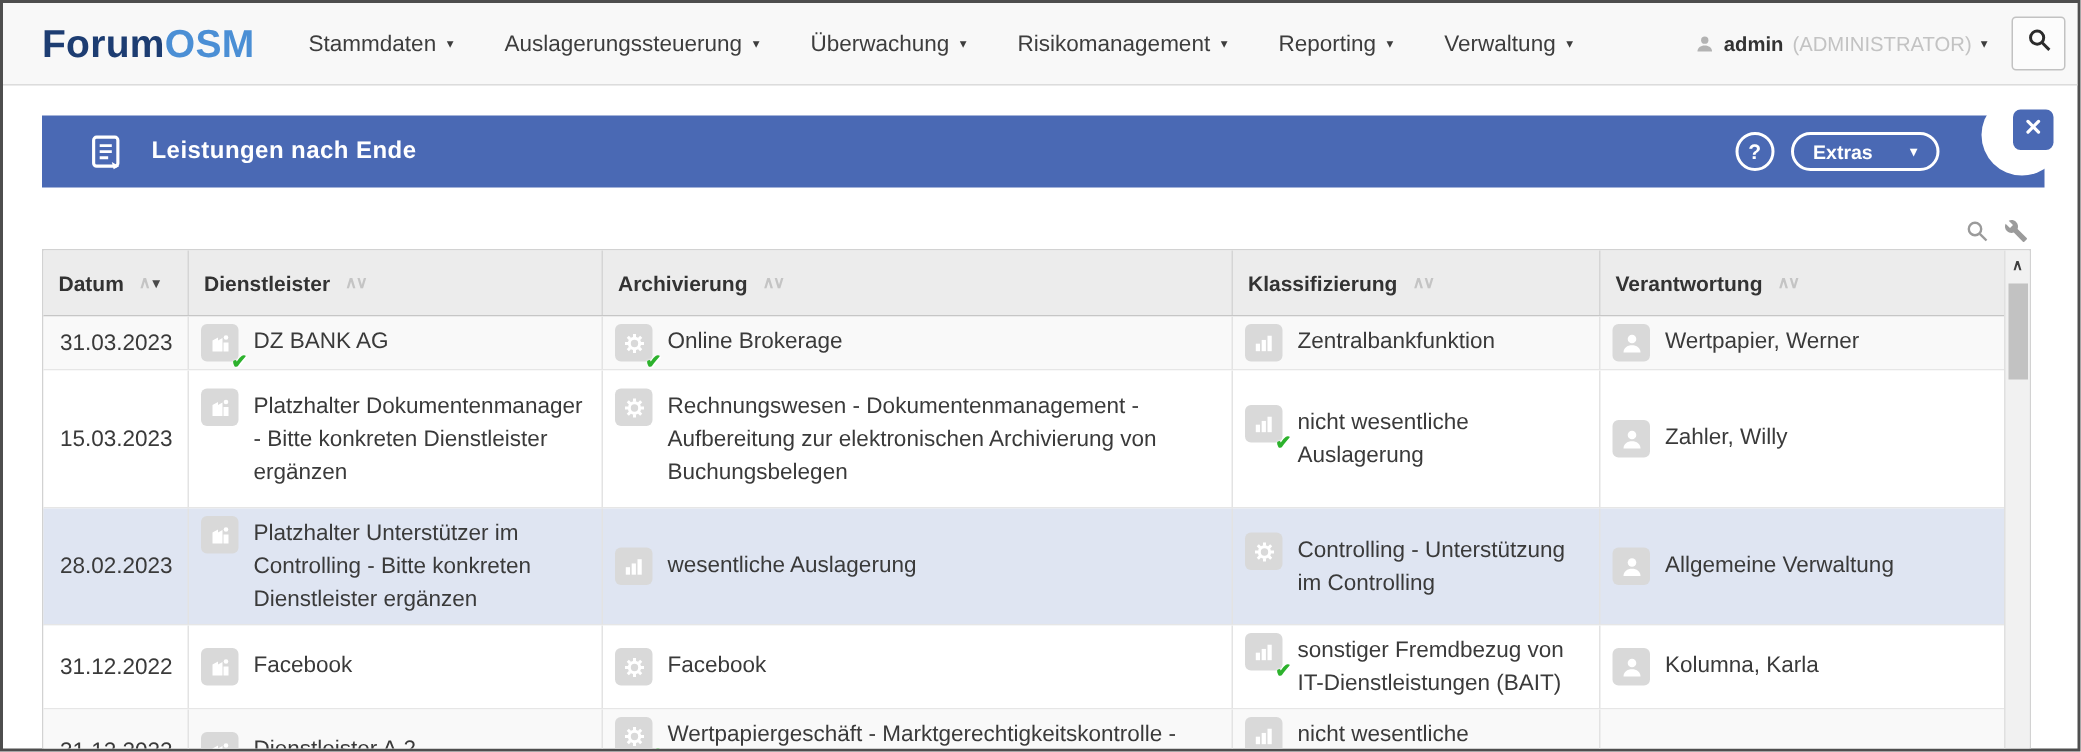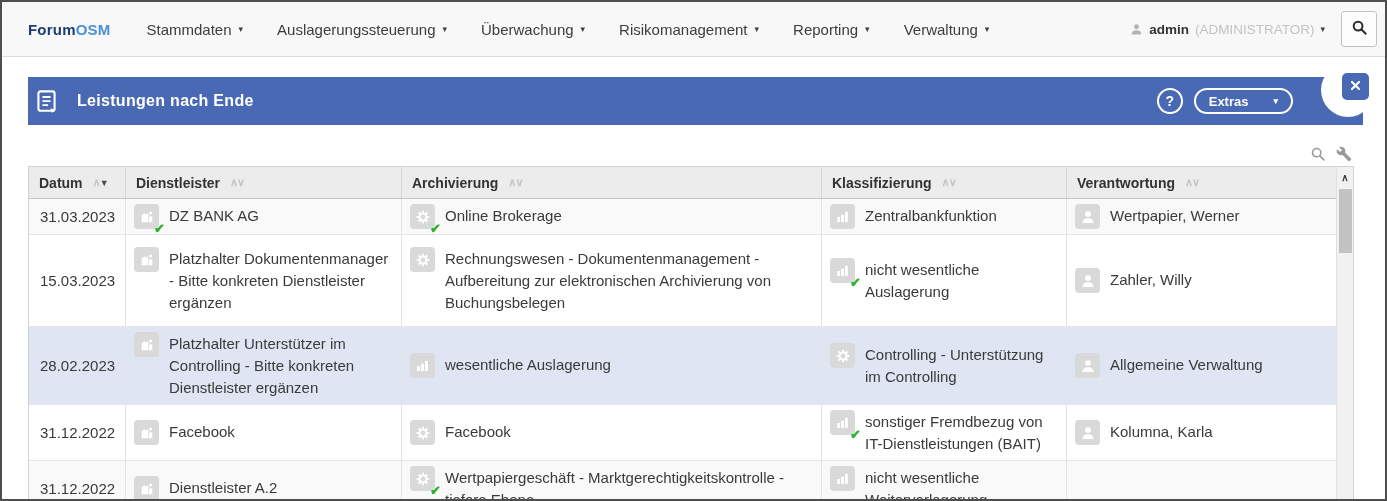--- a/index.html
+++ b/index.html
@@ -6,41 +6,41 @@
   body { background:#fff; font-family:"Liberation Sans", sans-serif; }
   .window{
     width:1387px; height:501px; border:2px solid #4e4e4e; background:#fff;
     position:relative; overflow:hidden;
   }
   
   .topbar{
     height:55px; background:#f8f8f8; border-bottom:1px solid #dcdcdc;
     display:flex; align-items:center; padding:0 8px 0 26px;
   }
-  .logo{ font-size:15px; font-weight:bold; margin-right:36px; cursor:pointer; letter-spacing:.2px;}
+  .logo{ font-size:26px; font-weight:bold; margin-right:36px; cursor:pointer; letter-spacing:.2px;}
   .logo .p1{ color:#1d3d72; }
   .logo .p2{ color:#4b8fd5; }
   .nav{ display:flex; gap:34px; align-items:center; }
   .nav-item{ font-size:15px; color:#3d3d3d; display:flex; align-items:center; gap:7px; cursor:pointer; white-space:nowrap;}
   .caret{ font-size:9px; color:#3d3d3d; line-height:1; }
   .spacer{ flex:1; }
   .user{ display:flex; align-items:center; gap:6px; font-size:13.5px; margin-right:16px; cursor:pointer; white-space:nowrap;}
   .user-icon{ color:#b3b3b3; display:flex; }
   .user .name{ font-weight:bold; color:#333; }
   .user .role{ color:#c3c3c3; }
   .search-btn{
     width:36px; height:36px; border:1px solid #c2c2c2; border-radius:3px;
     background:#fcfcfc; display:flex; align-items:center; justify-content:center;
     color:#2b2b2b; cursor:pointer;
   }
   
   .content{ padding:20px 0 0 26px; }
   .panel-header{
     width:1335px; height:48px; background:#4a69b4; position:relative;
-    display:flex; align-items:center; padding:0 14px 0 8px;
+    display:flex; align-items:center; padding:0 14px 0 32px;
   }
   .doc-icon{ display:flex; }
   .panel-title{ color:#fff; font-weight:bold; font-size:16px; margin-left:20px; letter-spacing:.3px; }
   .ph-right{ margin-left:auto; display:flex; align-items:center; gap:11px; padding-right:56px; }
   .help-btn{
     width:26px; height:26px; border:2px solid #fff; border-radius:50%;
     color:#fff; font-weight:bold; font-size:14px; display:flex; align-items:center;
     justify-content:center; cursor:pointer; background:transparent;
   }
   .extras-btn{
@@ -63,21 +63,21 @@
     width:1326px; margin-top:20px; height:18px; margin-bottom:3px;
     display:flex; justify-content:flex-end; align-items:center; gap:10px;
     color:#9b9b9b; padding-right:2px;
   }
   .tool-icon{ display:flex; cursor:pointer; }
   
   .table-wrap{ width:1326px; border:1px solid #d2d2d2; border-bottom:none; display:flex; }
   .t-main{ width:1309px; }
   .t-head{
     display:grid; grid-template-columns:96px 276px 420px 245px 1fr;
-    background:#ececec; border-bottom:1px solid #c6c6c6; height:32px;
+    background:#ececec; border-bottom:1px solid #c6c6c6; height:44px;
   }
   .t-hcell{
     display:flex; align-items:center; gap:10px; padding:0 10px;
     font-weight:bold; font-size:14px; color:#333; border-left:1px solid #d5d5d5;
     cursor:pointer; white-space:nowrap;
   }
   .t-hcell:first-child{ border-left:none; }
   .sort{ font-size:11px; letter-spacing:-1px; }
   .sort .inactive{ color:#c4c4c4; }
   .sort .active{ color:#4a4a4a; font-size:9px; }

